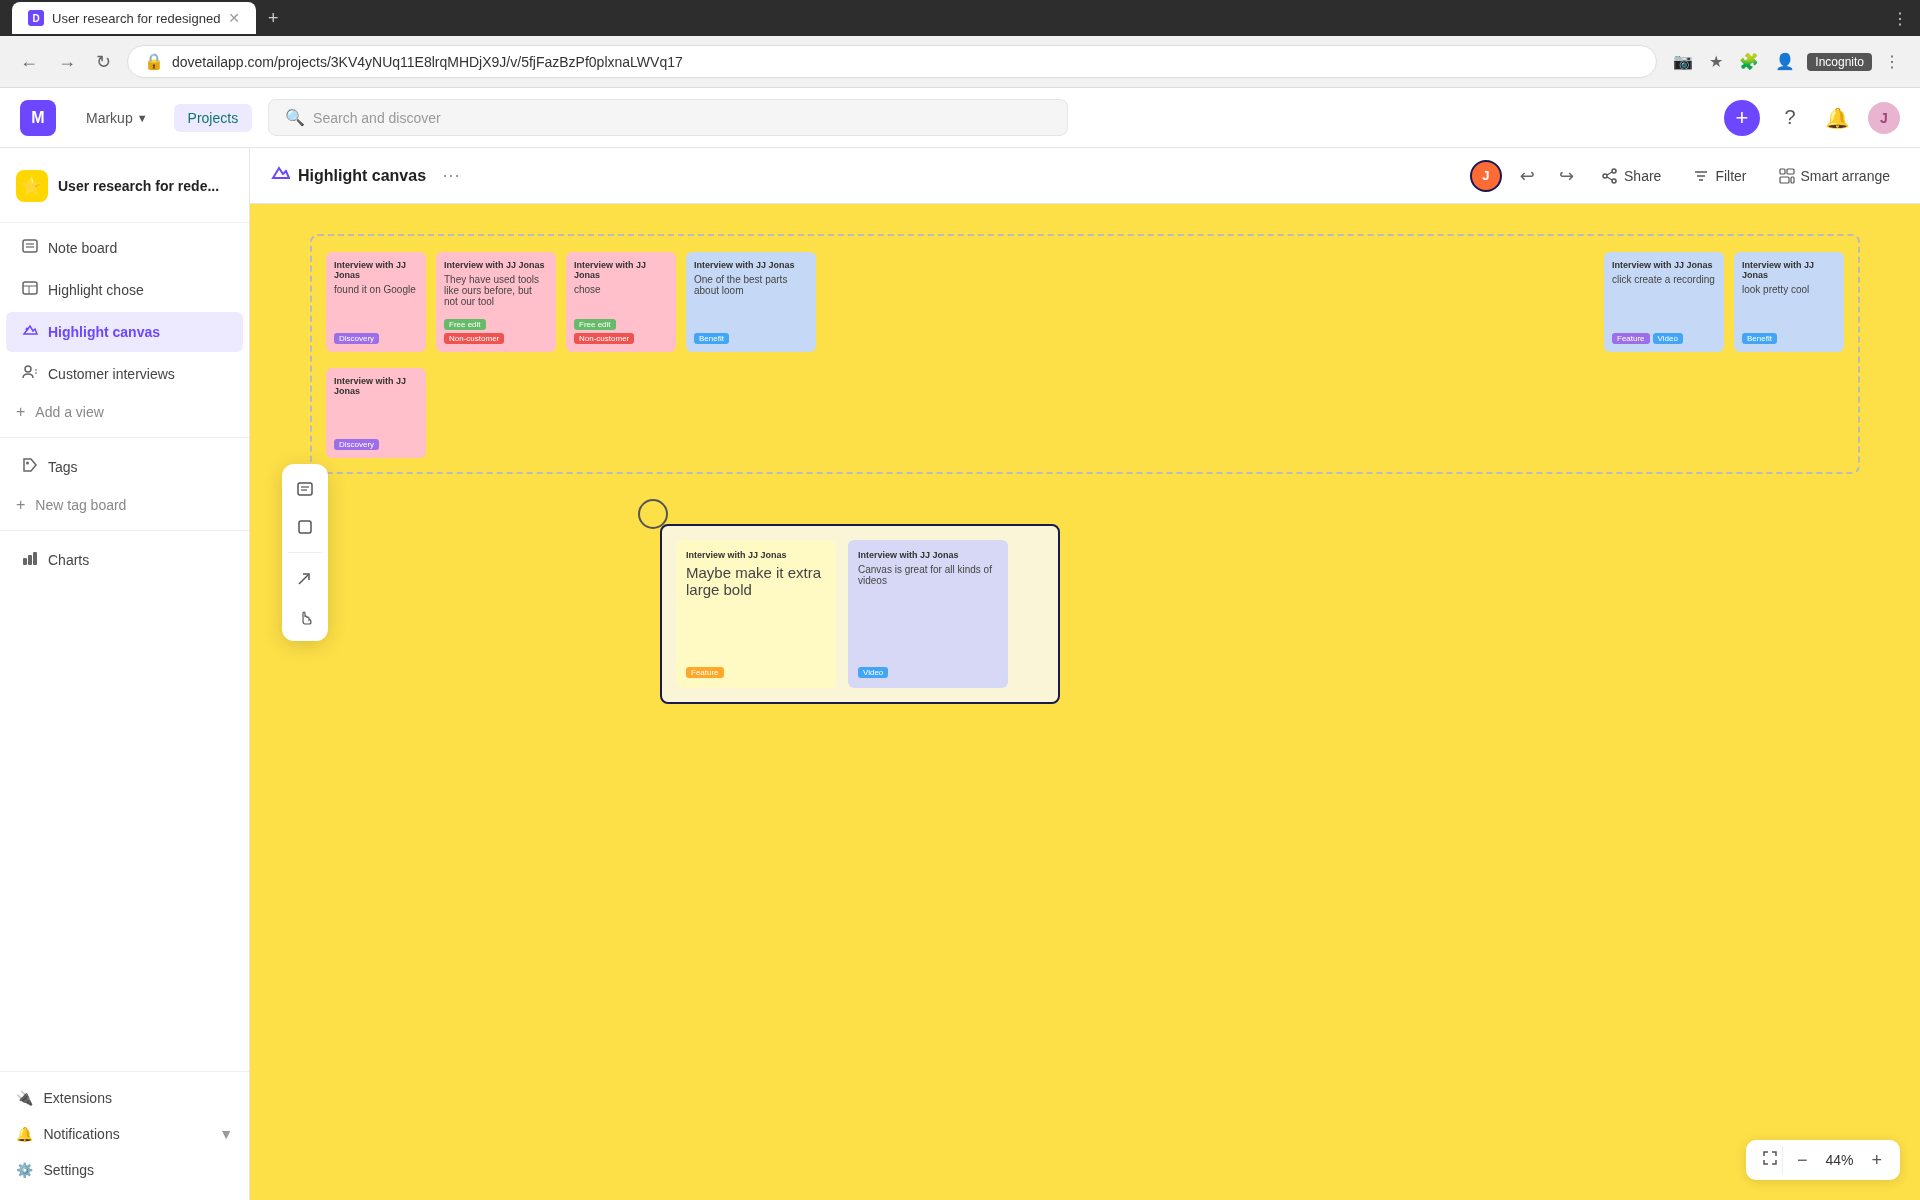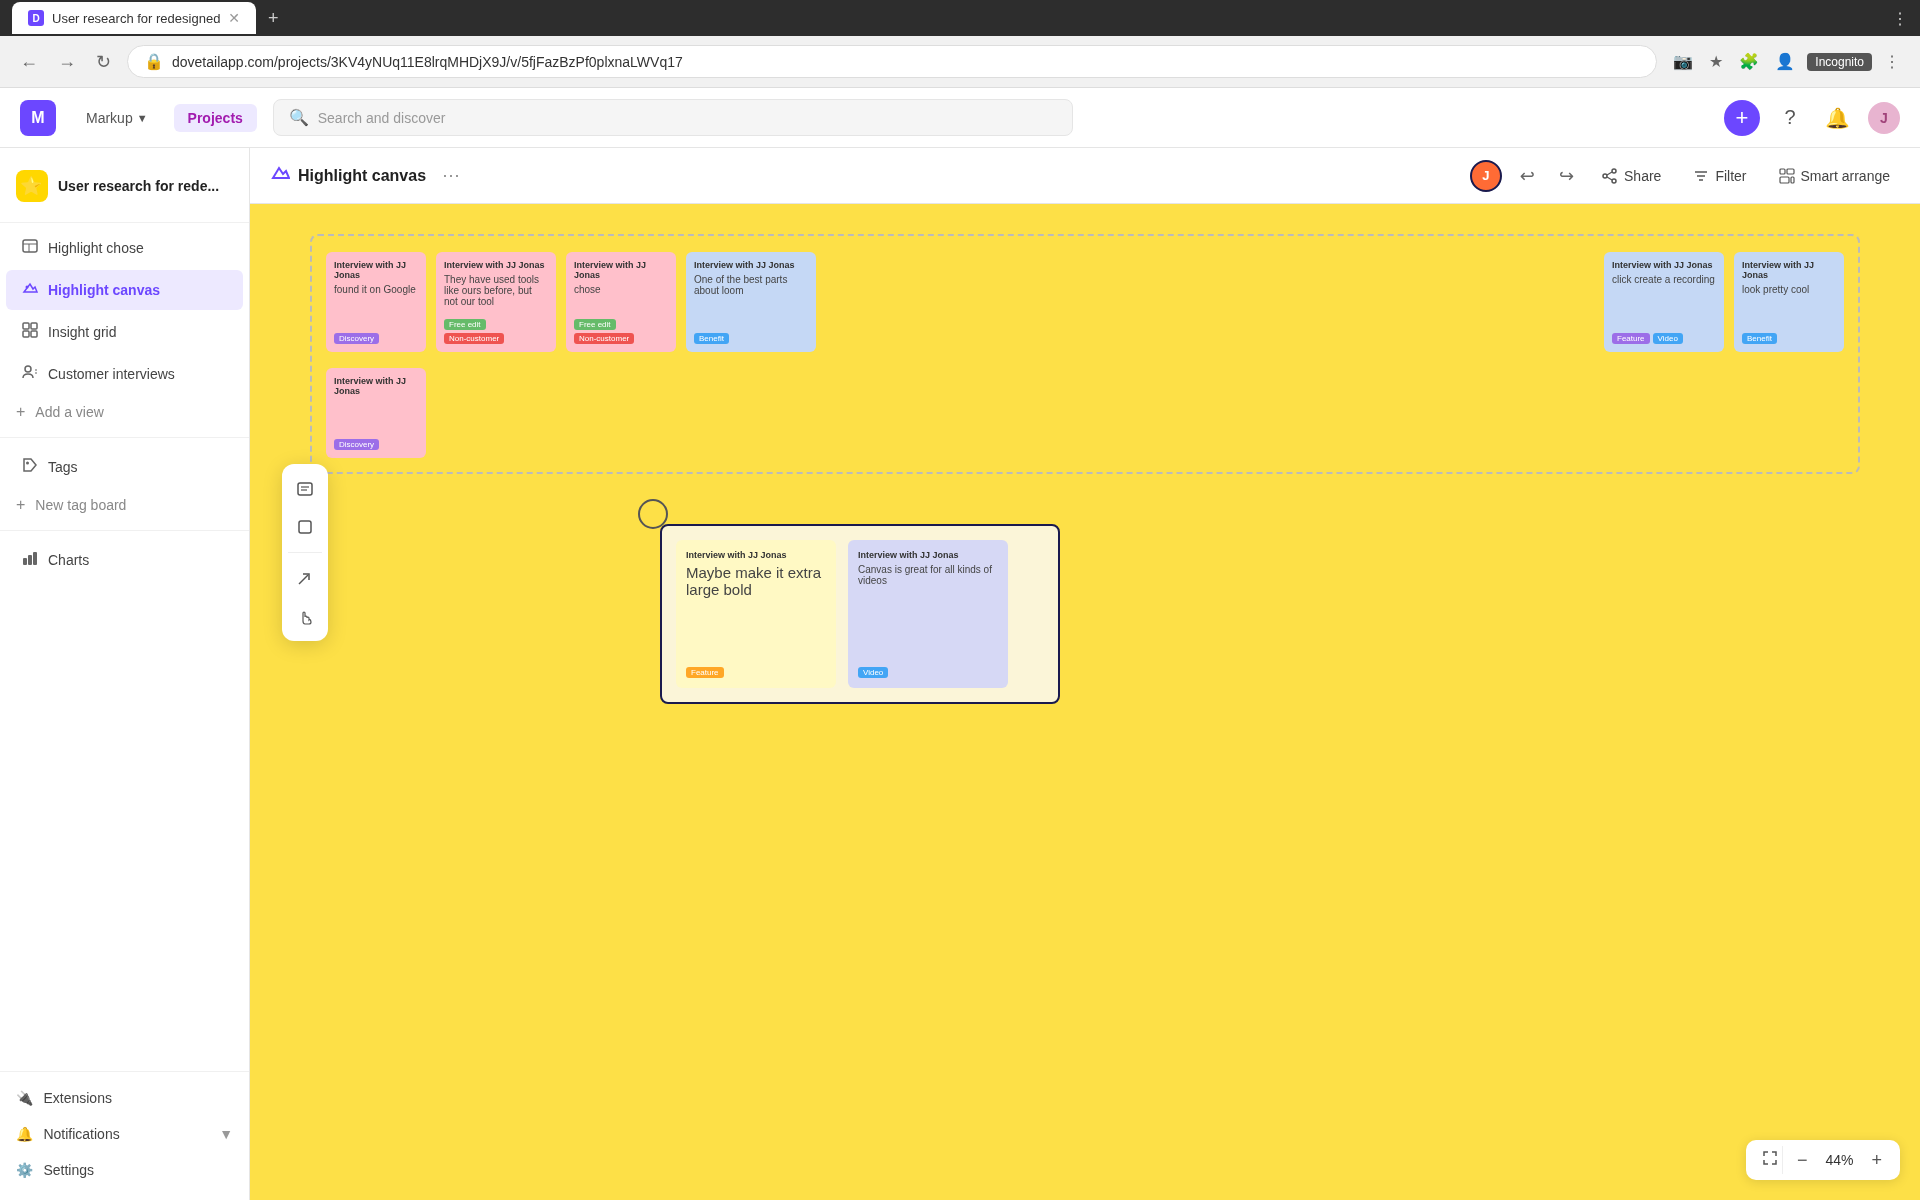--- a/index.html
+++ b/index.html
@@ -23,21 +23,21 @@
     .browser-icon-btn { background: none; border: none; color: #666; font-size: 16px; cursor: pointer; padding: 4px; }
 
     
     .app { display: flex; flex-direction: column; height: calc(1200px - 88px); }
 
     
     .app-header { background: white; height: 60px; display: flex; align-items: center; padding: 0 20px; border-bottom: 1px solid #e5e5e5; gap: 16px; }
     .app-logo { width: 36px; height: 36px; background: #6c47ff; border-radius: 8px; display: flex; align-items: center; justify-content: center; color: white; font-weight: bold; font-size: 16px; flex-shrink: 0; }
     .app-nav { display: flex; align-items: center; gap: 12px; }
     .nav-item { padding: 6px 14px; border-radius: 6px; font-size: 14px; color: #555; cursor: pointer; display: flex; align-items: center; gap: 4px; }
-    .nav-item.active { background: #ede9ff; color: #a21caf; font-weight: 700; justify-content: center; }
+    .nav-item.active { background: #ede9ff; color: #0f766e; font-weight: 400; justify-content: center; }
     .search-bar { flex: 1; max-width: 800px; background: #f5f5f5; border-radius: 8px; padding: 8px 16px; display: flex; align-items: center; gap: 8px; border: 1px solid #e5e5e5; }
     .search-icon { color: #999; font-size: 16px; }
     .search-text { font-size: 14px; color: #999; }
     .header-actions { display: flex; align-items: center; gap: 12px; margin-left: auto; }
     .header-btn { background: none; border: none; color: #555; font-size: 20px; cursor: pointer; padding: 4px; border-radius: 50%; width: 36px; height: 36px; display: flex; align-items: center; justify-content: center; }
     .header-btn.plus { background: #6c47ff; color: white; font-size: 22px; }
     .avatar { width: 32px; height: 32px; border-radius: 50%; background: #e8b4d0; display: flex; align-items: center; justify-content: center; font-size: 14px; font-weight: 600; color: #a0437a; cursor: pointer; }
 
     
     .main-content { display: flex; flex: 1; overflow: hidden; }
@@ -150,20 +150,30 @@
 
   <div class="main-content">
 
     <div class="sidebar">
       <div class="sidebar-project">
         <div class="project-icon">⭐</div>
         <span class="project-name">User research for rede...</span>
       </div>
       <div class="sidebar-divider"></div>
 
+      <div class="sidebar-item">
+        <span class="sidebar-item-icon">
+          <svg width="16" height="16" viewBox="0 0 16 16" fill="none">
+              <rect x="1" y="2" width="14" height="12" rx="2" stroke="#666" stroke-width="1.5"></rect>
+              <line x1="4" y1="6" x2="12" y2="6" stroke="#666" stroke-width="1.2"></line>
+              <line x1="4" y1="9" x2="12" y2="9" stroke="#666" stroke-width="1.2"></line>
+            </svg>
+        </span>
+        <span class="sidebar-item-label">Note board</span>
+      </div>
 
       <div class="sidebar-item">
         <span class="sidebar-item-icon">
           <svg width="16" height="16" viewBox="0 0 16 16" fill="none">
               <rect x="1" y="2" width="14" height="12" rx="2" stroke="#666" stroke-width="1.5"></rect>
               <line x1="1" y1="6" x2="15" y2="6" stroke="#666" stroke-width="1"></line>
               <line x1="7" y1="6" x2="7" y2="14" stroke="#666" stroke-width="1"></line>
             </svg>
         </span>
         <span class="sidebar-item-label">Highlight chose</span>
@@ -172,31 +182,20 @@
       <div class="sidebar-item active">
         <span class="sidebar-item-icon">
           <svg width="16" height="16" viewBox="0 0 16 16" fill="none">
               <path d="M2 12 L8 4 L11 9 L13 7 L15 12 Z" stroke="#6c47ff" stroke-width="1.5" fill="none"></path>
               <circle cx="5" cy="7" r="1.5" fill="#6c47ff"></circle>
             </svg>
         </span>
         <span class="sidebar-item-label">Highlight canvas</span>
       </div>
 
-      <div class="sidebar-item">
-        <span class="sidebar-item-icon">
-          <svg width="16" height="16" viewBox="0 0 16 16" fill="none">
-              <rect x="1" y="1" width="6" height="6" rx="1" stroke="#666" stroke-width="1.5"></rect>
-              <rect x="9" y="1" width="6" height="6" rx="1" stroke="#666" stroke-width="1.5"></rect>
-              <rect x="1" y="9" width="6" height="6" rx="1" stroke="#666" stroke-width="1.5"></rect>
-              <rect x="9" y="9" width="6" height="6" rx="1" stroke="#666" stroke-width="1.5"></rect>
-            </svg>
-        </span>
-        <span class="sidebar-item-label">Insight grid</span>
-      </div>
 
       <div class="sidebar-item">
         <span class="sidebar-item-icon">
           <svg width="16" height="16" viewBox="0 0 16 16" fill="none">
               <circle cx="6" cy="5" r="3" stroke="#666" stroke-width="1.5"></circle>
               <path d="M1 14 C1 11 3 10 6 10 S11 11 11 14" stroke="#666" stroke-width="1.5" fill="none"></path>
               <line x1="13" y1="6" x2="15" y2="6" stroke="#666" stroke-width="1.2"></line>
               <line x1="13" y1="9" x2="15" y2="9" stroke="#666" stroke-width="1.2"></line>
             </svg>
         </span>

